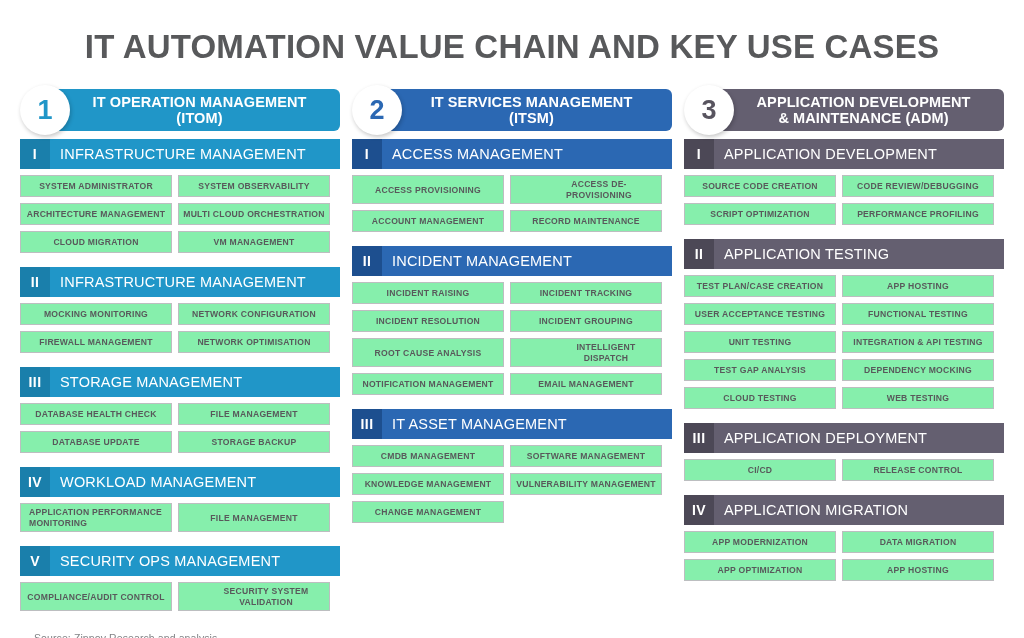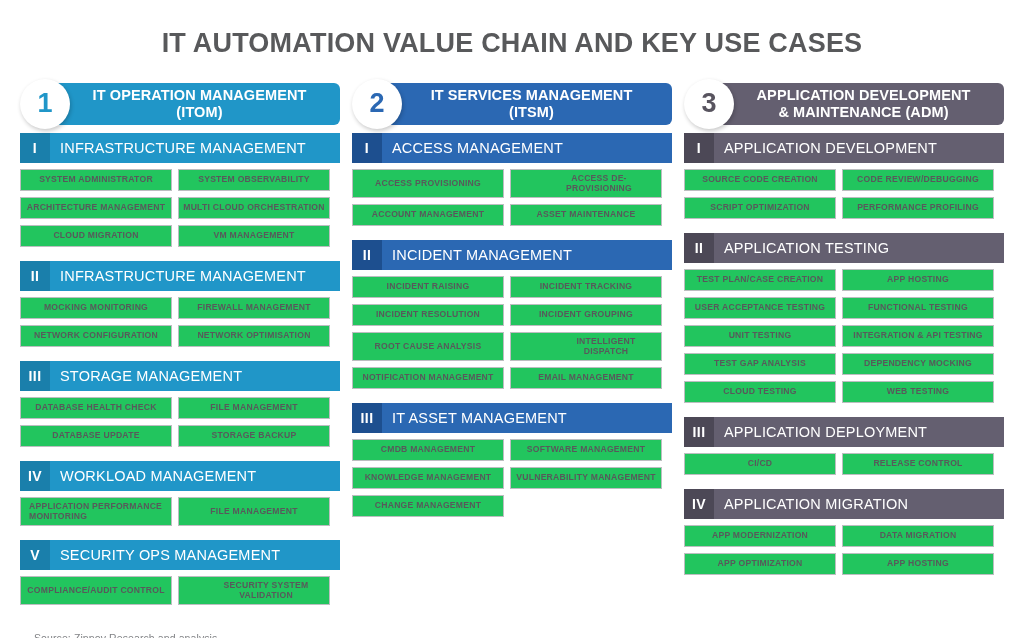--- a/index.html
+++ b/index.html
@@ -19,21 +19,21 @@
   .page {
     width: 1024px;
     height: 638px;
     position: relative;
     box-sizing: border-box;
   }
 
   
   .title {
     text-align: center;
-    font-size: 27px;
+    font-size: 33px;
     font-weight: bold;
     letter-spacing: 0.2px;
     color: #58595b;
     padding-top: 29px;
     line-height: 1.1;
   }
 
   
   .columns {
     display: flex;
@@ -121,21 +121,21 @@
   .items {
     display: flex;
     flex-wrap: wrap;
     margin-top: 6px;
   }
   .item {
     width: 152px;
     min-height: 22px;
     box-sizing: border-box;
     border: 1px solid #bcbec0;
-    background: #22c55e;
+    background: #86efac;
     margin: 0 6px 6px 0;
     display: flex;
     align-items: center;
     justify-content: center;
     text-align: center;
     font-size: 8.6px;
     font-weight: bold;
     letter-spacing: 0.25px;
     color: #58595b;
     padding: 3px 4px;
@@ -183,22 +183,22 @@
           <div class="item" style="border-color: rgb(188, 190, 192); color: rgb(88, 89, 91);">MULTI CLOUD ORCHESTRATION</div>
           <div class="item" style="border-color: rgb(188, 190, 192); color: rgb(88, 89, 91);">CLOUD MIGRATION</div>
           <div class="item" style="border-color: rgb(188, 190, 192); color: rgb(88, 89, 91);">VM MANAGEMENT</div>
         </div>
         <div class="section-bar" style="background: rgb(32, 150, 200);">
           <div class="section-num" style="background: rgb(26, 127, 171);">II</div>
           <div class="section-label">INFRASTRUCTURE MANAGEMENT</div>
         </div>
         <div class="items">
           <div class="item" style="border-color: rgb(188, 190, 192); color: rgb(88, 89, 91);">MOCKING MONITORING</div>
+          <div class="item" style="border-color: rgb(188, 190, 192); color: rgb(88, 89, 91);">NETWORK CONFIGURATION</div>
           <div class="item" style="border-color: rgb(188, 190, 192); color: rgb(88, 89, 91);">FIREWALL MANAGEMENT</div>
-          <div class="item" style="border-color: rgb(188, 190, 192); color: rgb(88, 89, 91);">NETWORK CONFIGURATION</div>
           <div class="item" style="border-color: rgb(188, 190, 192); color: rgb(88, 89, 91);">NETWORK OPTIMISATION</div>
         </div>
         <div class="section-bar" style="background: rgb(32, 150, 200);">
           <div class="section-num" style="background: rgb(26, 127, 171);">III</div>
           <div class="section-label">STORAGE MANAGEMENT</div>
         </div>
         <div class="items">
           <div class="item" style="border-color: rgb(188, 190, 192); color: rgb(88, 89, 91);">DATABASE HEALTH CHECK</div>
           <div class="item" style="border-color: rgb(188, 190, 192); color: rgb(88, 89, 91);">FILE MANAGEMENT</div>
           <div class="item" style="border-color: rgb(188, 190, 192); color: rgb(88, 89, 91);">DATABASE UPDATE</div>
@@ -228,21 +228,21 @@
 (ITSM)</div>
         </div>
         <div class="section-bar" style="background: rgb(43, 104, 179);">
           <div class="section-num" style="background: rgb(29, 79, 143);">I</div>
           <div class="section-label">ACCESS MANAGEMENT</div>
         </div>
         <div class="items">
           <div class="item" style="border-color: rgb(188, 190, 192); color: rgb(88, 89, 91);">ACCESS PROVISIONING</div>
           <div class="item" style="border-color: rgb(188, 190, 192); color: rgb(88, 89, 91); padding-left: 30px;">ACCESS DE-PROVISIONING</div>
           <div class="item" style="border-color: rgb(188, 190, 192); color: rgb(88, 89, 91);">ACCOUNT MANAGEMENT</div>
-          <div class="item" style="border-color: rgb(188, 190, 192); color: rgb(88, 89, 91);">ASSET MAINTENANCE</div>
+          <div class="item" style="border-color: rgb(188, 190, 192); color: rgb(88, 89, 91);">RECORD MAINTENANCE</div>
         </div>
         <div class="section-bar" style="background: rgb(43, 104, 179);">
           <div class="section-num" style="background: rgb(29, 79, 143);">II</div>
           <div class="section-label">INCIDENT MANAGEMENT</div>
         </div>
         <div class="items">
           <div class="item" style="border-color: rgb(188, 190, 192); color: rgb(88, 89, 91);">INCIDENT RAISING</div>
           <div class="item" style="border-color: rgb(188, 190, 192); color: rgb(88, 89, 91);">INCIDENT TRACKING</div>
           <div class="item" style="border-color: rgb(188, 190, 192); color: rgb(88, 89, 91);">INCIDENT RESOLUTION</div>
           <div class="item" style="border-color: rgb(188, 190, 192); color: rgb(88, 89, 91);">INCIDENT GROUPING</div>

